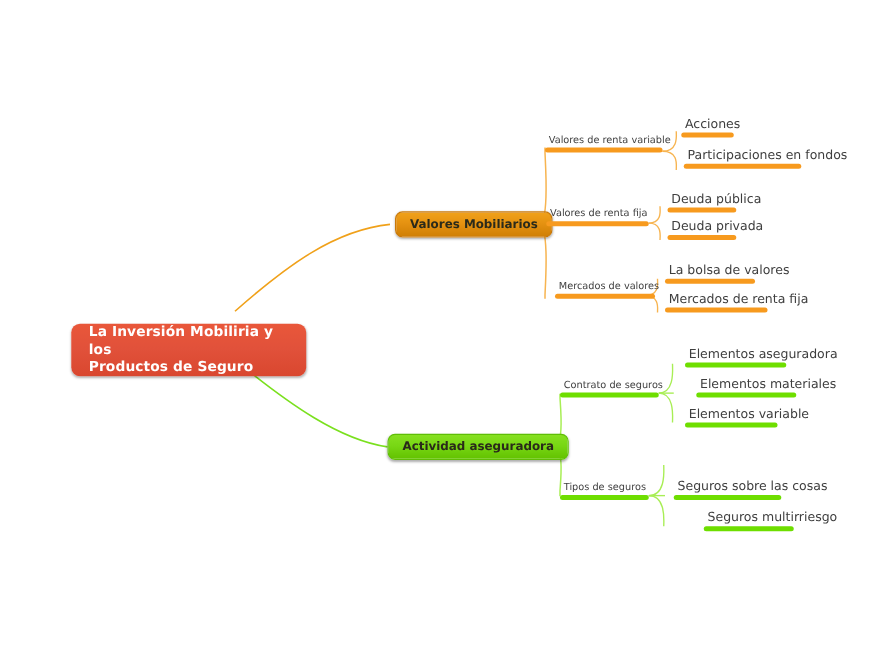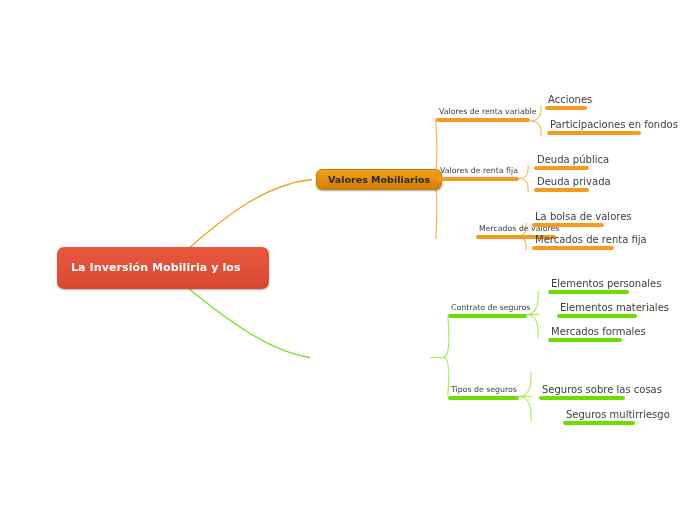--- a/index.html
+++ b/index.html
@@ -27,29 +27,29 @@
     left: 0; top: 0;
     width: 697px;
     height: 520px;
     pointer-events: none;
   }
 
   
   .root-node {
     position: absolute;
     left: 57px;
-    top: 247px;
-    width: 212px;
+    top: 259px;
+    width: 188px;
     height: 42px;
     box-sizing: border-box;
     border-radius: 7px;
     background: linear-gradient(180deg, #e9573a 0%, #e1513a 48%, #d9472f 100%);
     box-shadow: 0 1px 2px rgba(0,0,0,0.30);
     display: flex;
-    align-items: center;
+    align-items: flex-start;
     padding: 0 14px;
   }
   .root-node .label {
     color: #ffffff;
     font-size: 11px;
     font-weight: bold;
     line-height: 14px;
     letter-spacing: 0.1px;
   }
 
@@ -136,38 +136,39 @@
     <path d="M 527 314.5 C 540 314.5 538 334 538 338" fill="none" stroke="#a8ee55" stroke-width="1.1"></path>
 
     <path d="M 519 396.5 C 533 396.5 531 376 531 372" fill="none" stroke="#a8ee55" stroke-width="1.1"></path>
     <path d="M 519 396.5 L 532 396.5" fill="none" stroke="#a8ee55" stroke-width="1.1"></path>
     <path d="M 519 396.5 C 533 396.5 531 417 531 421" fill="none" stroke="#a8ee55" stroke-width="1.1"></path>
   </svg>
 
   <div class="root-node">
     <div class="label">
       <span>La Inversión Mobiliria y los</span><br>
+      <span>Productos de Seguro</span>
     </div>
   </div>
 
   <div class="pill orange" id="node-valores-mobiliarios">
     <span>Valores Mobiliarios</span>
   </div>
 
   <div class="uline orange lvl2" style="left:436px; top:107px; width:94px;">
     <span class="txt">Valores de renta variable</span>
     <span class="bar"></span>
   </div>
 
   <div class="uline orange lvl2" style="left:437px; top:166px; width:82px;">
     <span class="txt">Valores de renta fija</span>
     <span class="bar"></span>
   </div>
 
-  <div class="uline orange lvl2" style="left:456px; top:224px; width:80px;padding-left:20px;">
+  <div class="uline orange lvl2" style="left:424px; top:224px; width:80px;padding-left:20px;">
     <span class="txt">Mercados de valores</span>
     <span class="bar"></span>
   </div>
 
   <div class="uline orange" style="left:545px; top:95px; width:42px;">
     <span class="txt">Acciones</span>
     <span class="bar"></span>
   </div>
 
   <div class="uline orange" style="left:547px; top:120px; width:94px;">
@@ -188,43 +189,46 @@
   <div class="uline orange" style="left:532px; top:212px; width:72px;">
     <span class="txt">La bolsa de valores</span>
     <span class="bar"></span>
   </div>
 
   <div class="uline orange" style="left:532px; top:235px; width:82px;">
     <span class="txt">Mercados de renta fija</span>
     <span class="bar"></span>
   </div>
 
+  <div class="pill green" id="node-actividad-aseguradora">
+    <span>Actividad aseguradora</span>
+  </div>
 
   <div class="uline green lvl2" style="left:448px; top:303px; width:79px;">
     <span class="txt">Contrato de seguros</span>
     <span class="bar"></span>
   </div>
 
   <div class="uline green lvl2" style="left:448px; top:385px; width:71px;">
     <span class="txt">Tipos de seguros</span>
     <span class="bar"></span>
   </div>
 
   <div class="uline green" style="left:548px; top:279px; width:81px;">
-    <span class="txt">Elementos personales</span>
+    <span class="txt">Elementos aseguradora</span>
     <span class="bar"></span>
   </div>
 
   <div class="uline green" style="left:557px; top:303px; width:80px;">
     <span class="txt">Elementos materiales</span>
     <span class="bar"></span>
   </div>
 
   <div class="uline green" style="left:548px; top:327px; width:74px;">
-    <span class="txt">Mercados formales</span>
+    <span class="txt">Elementos variable</span>
     <span class="bar"></span>
   </div>
 
 
   <div class="uline green" style="left:539px; top:385px; width:86px;">
     <span class="txt">Seguros sobre las cosas</span>
     <span class="bar"></span>
   </div>
 
   <div class="uline green" style="left:539px; top:410px; width:72px;margin-left:24px;">

